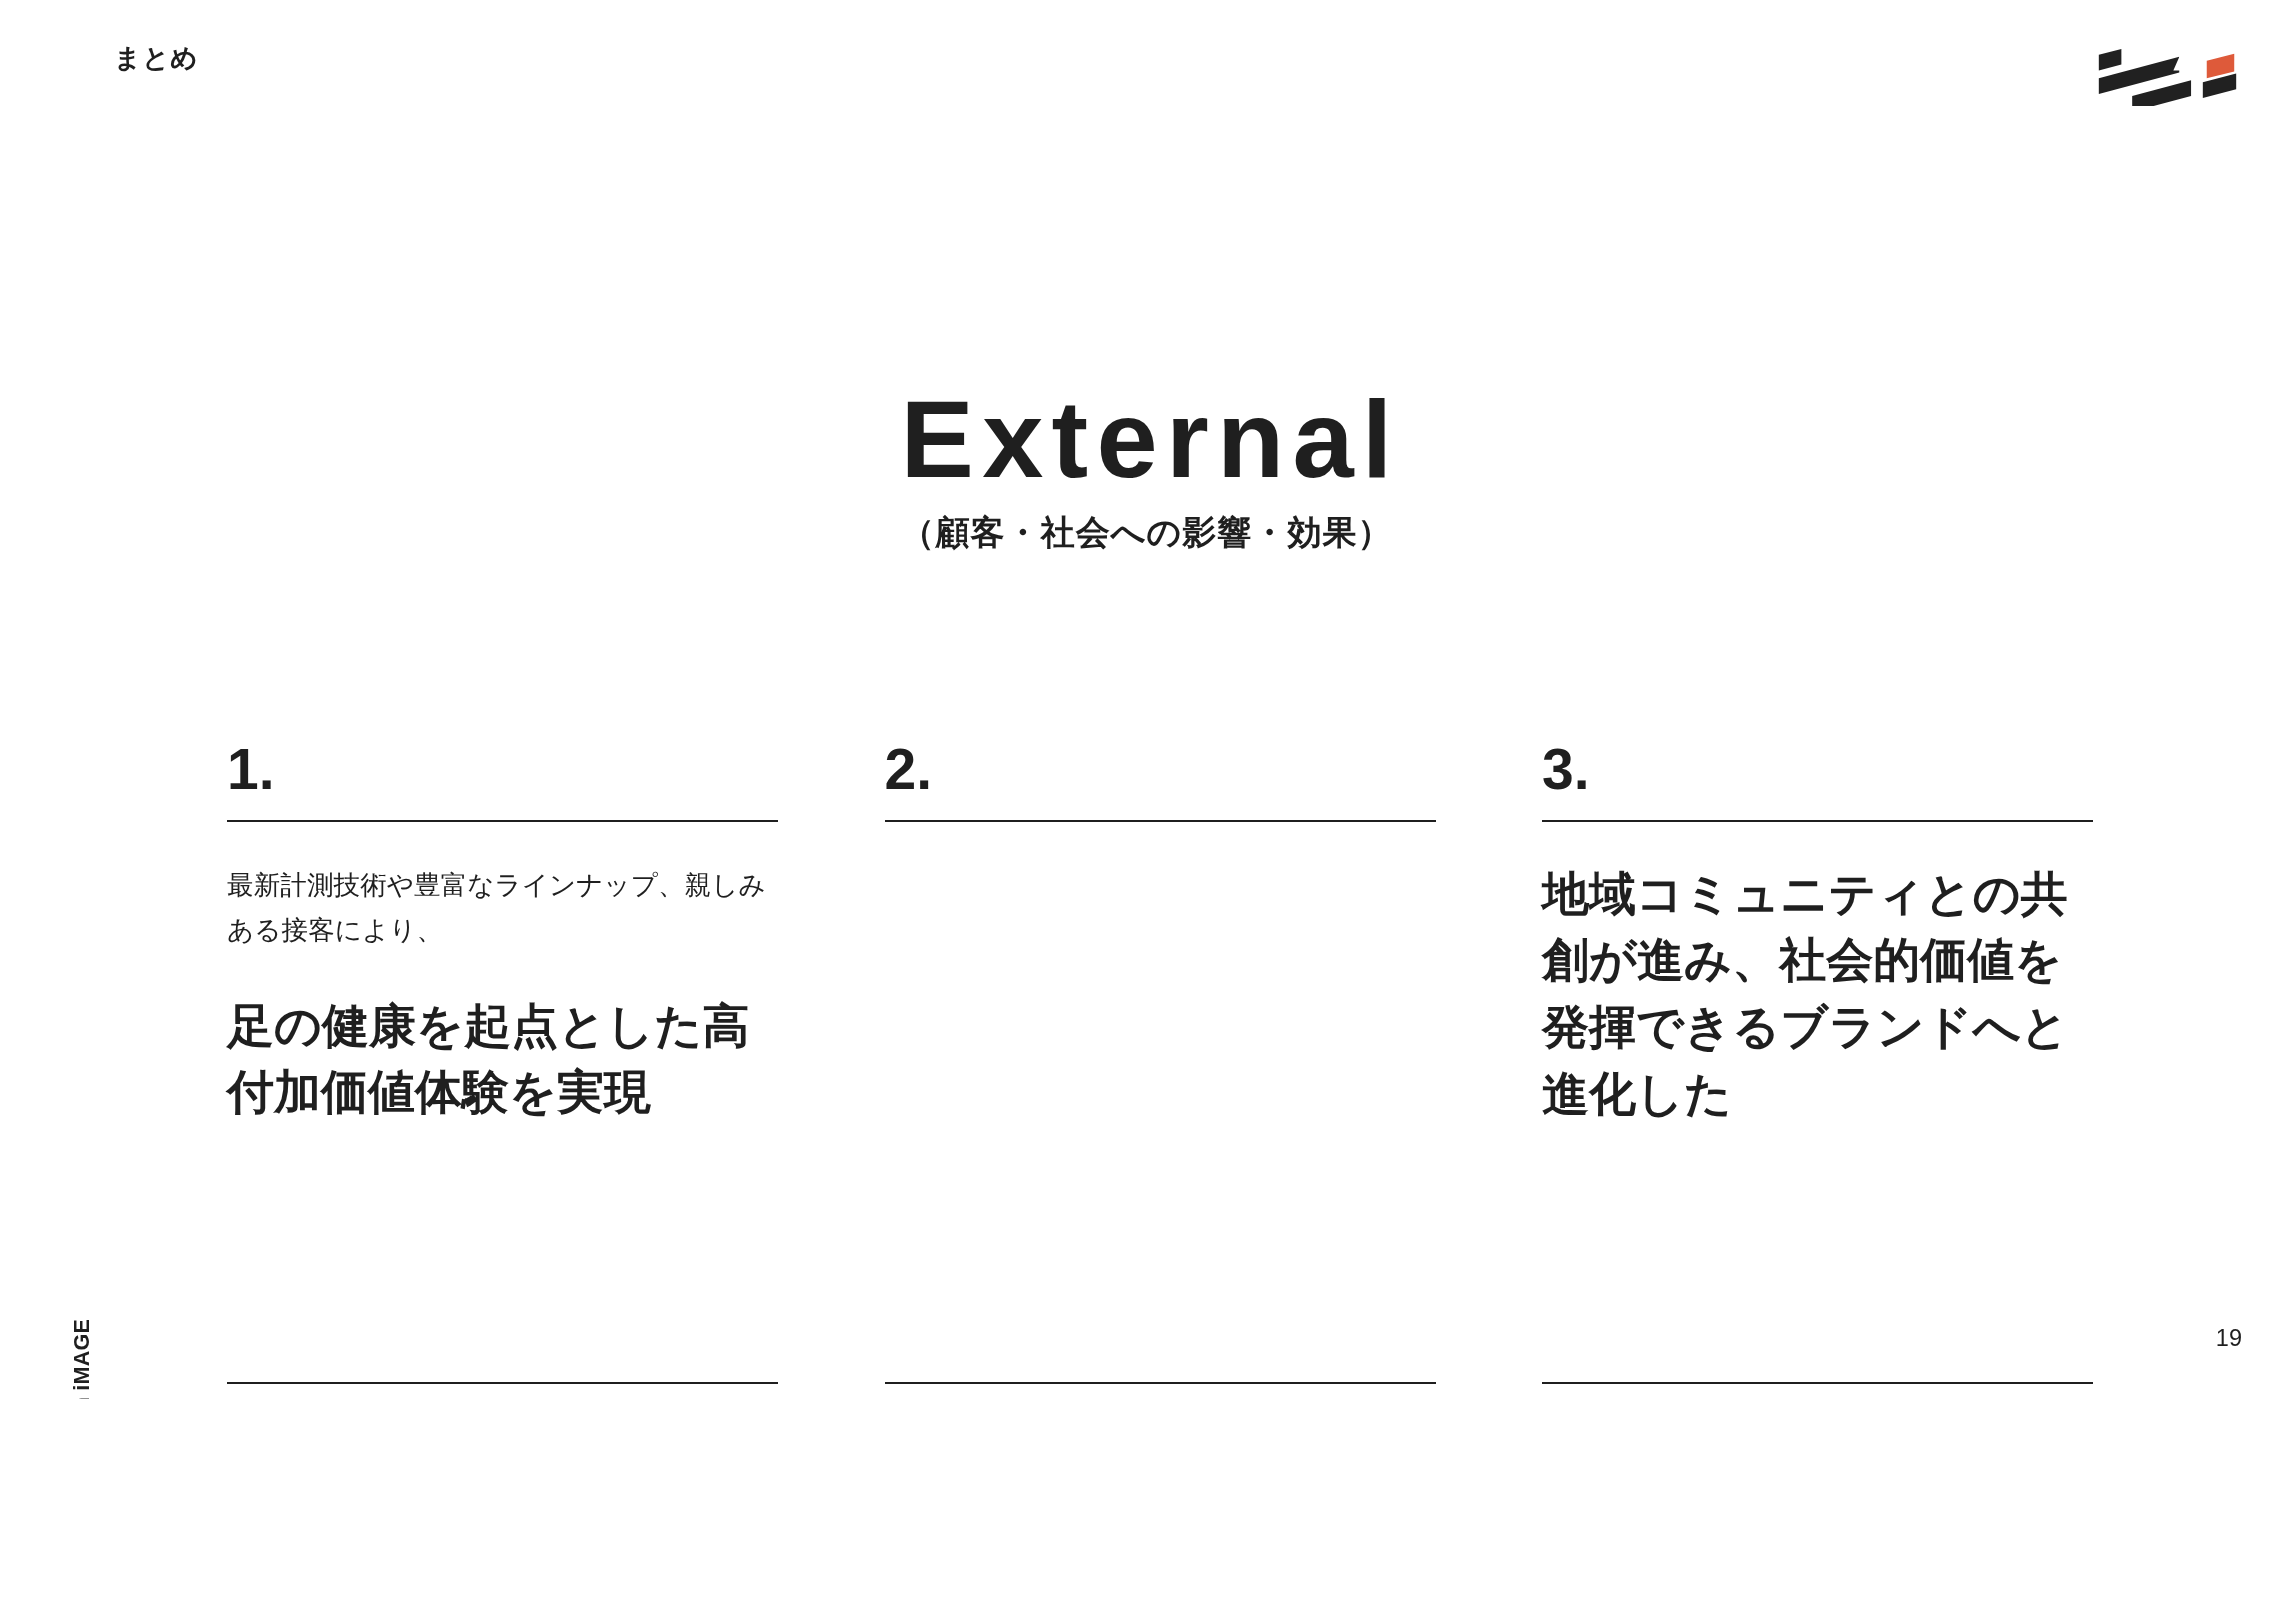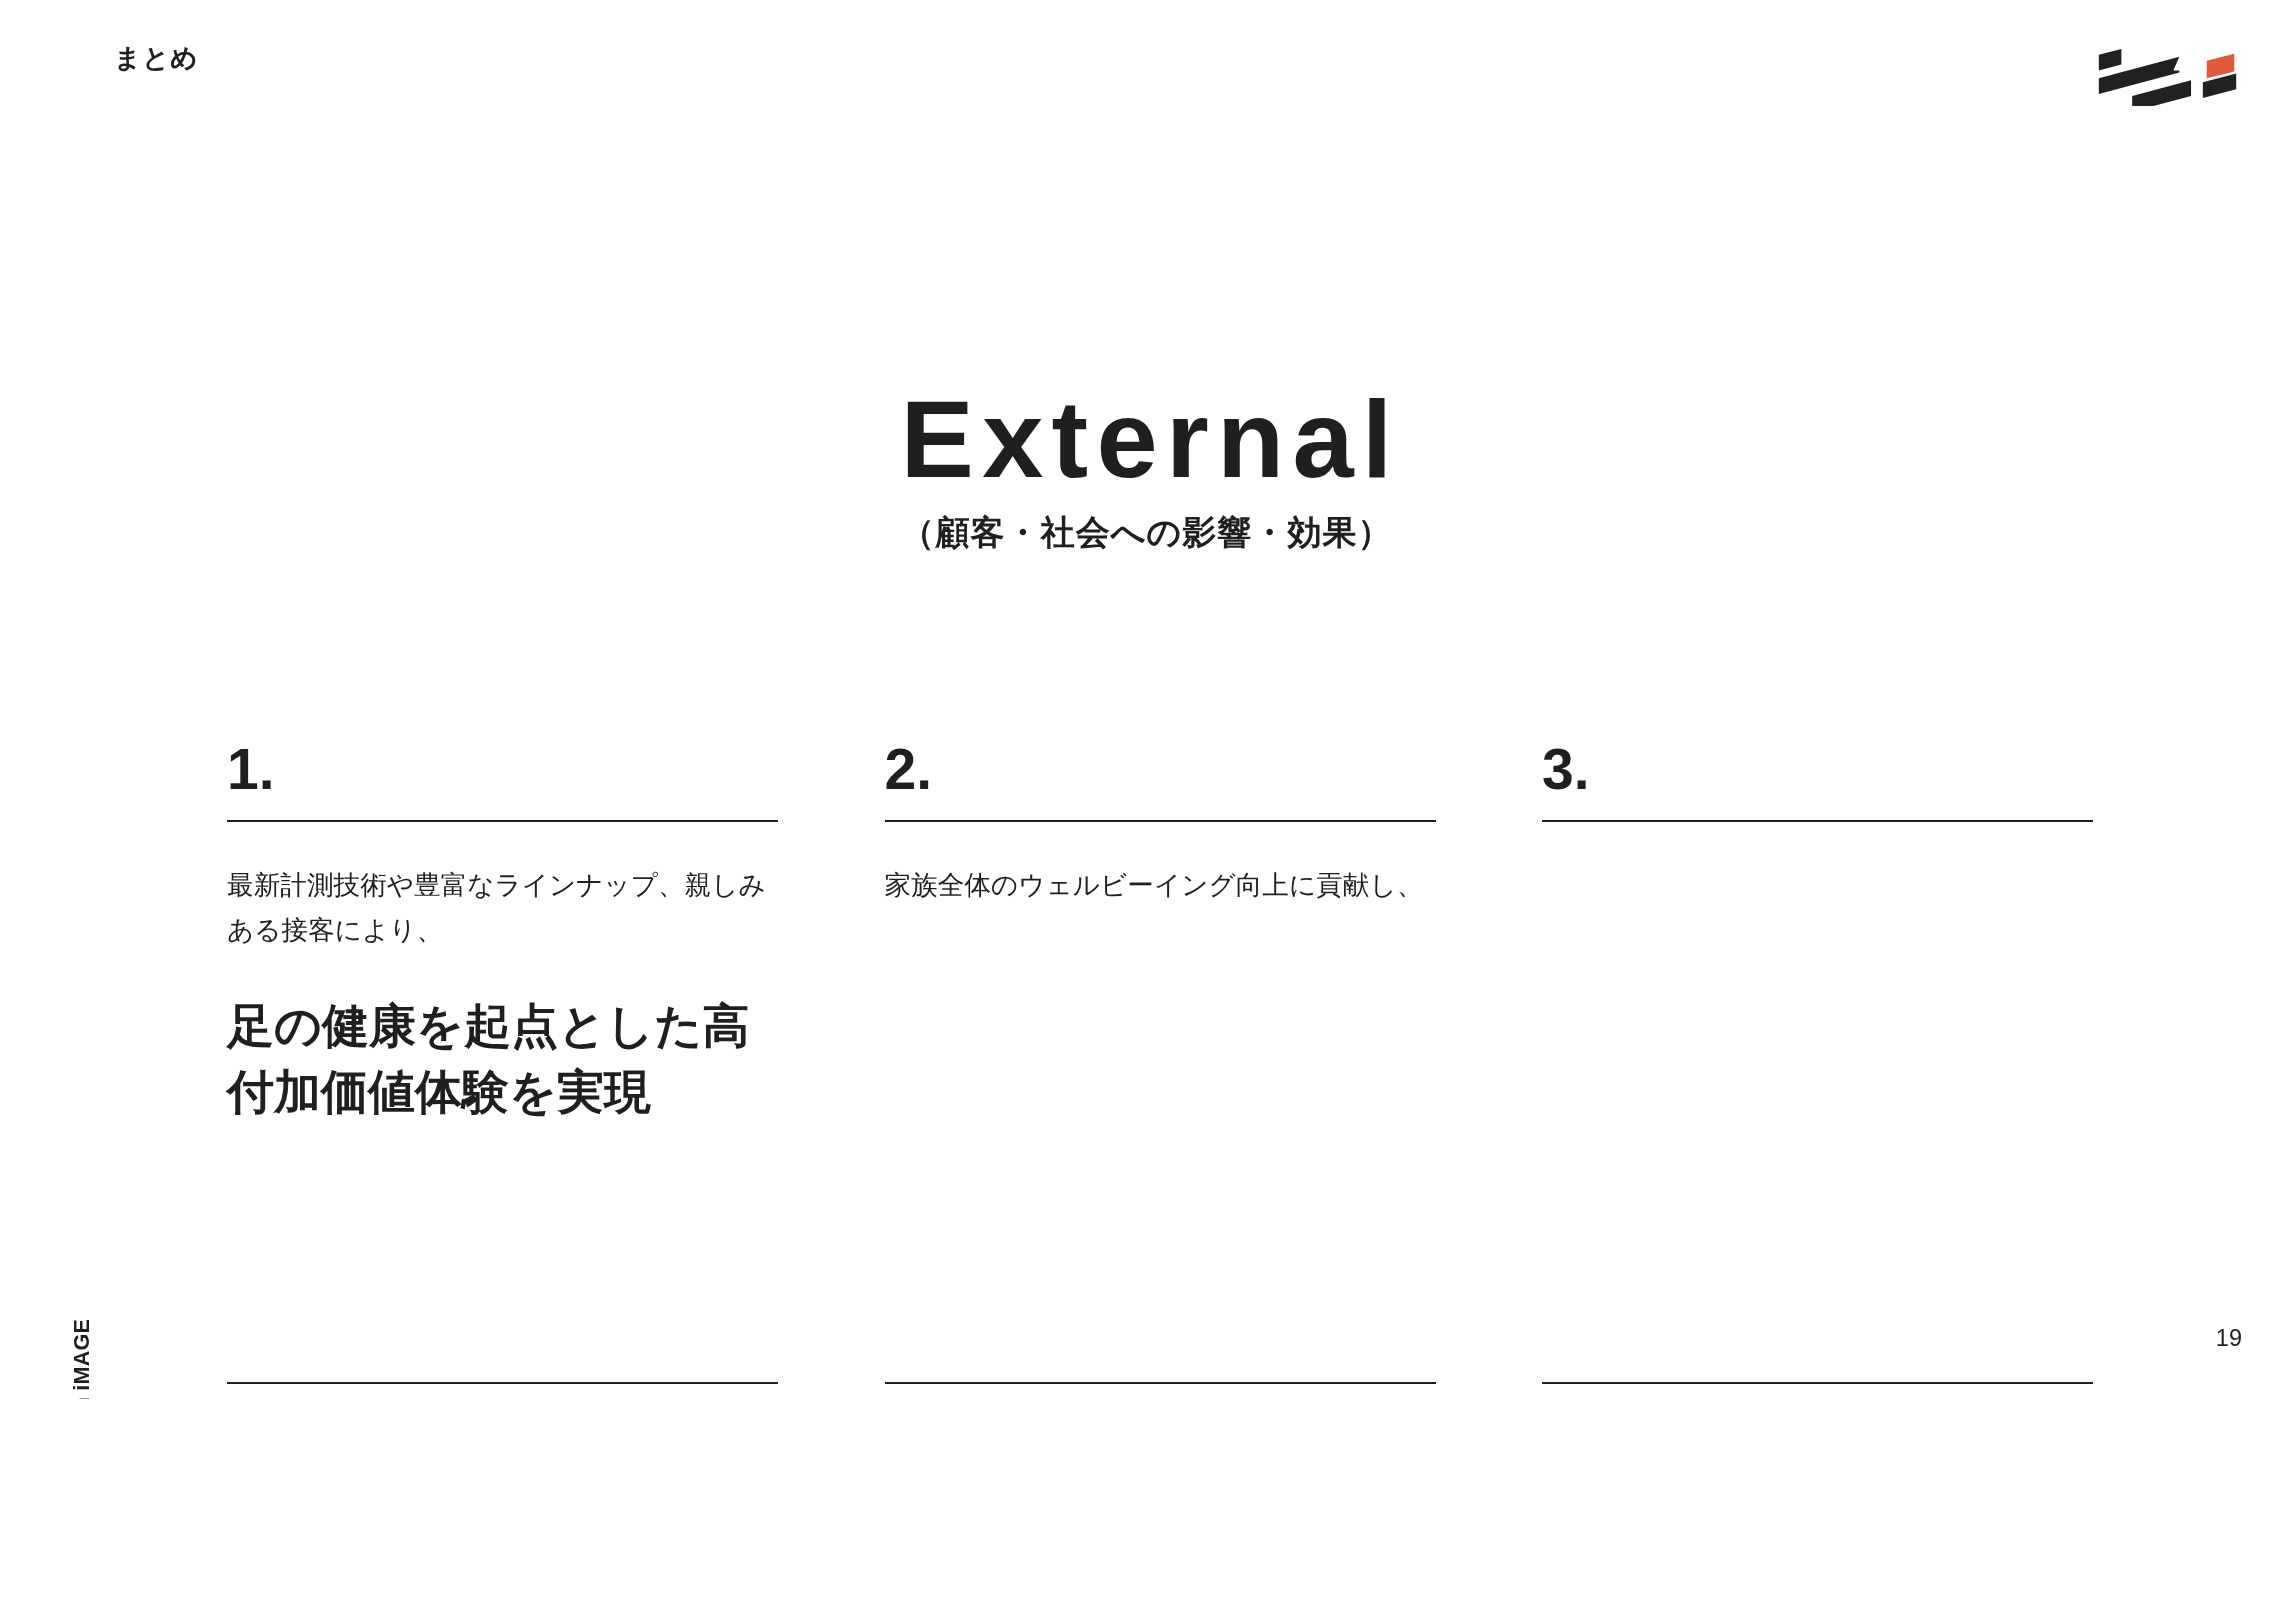--- a/index.html
+++ b/index.html
@@ -193,27 +193,27 @@
       <div class="col-num">1.</div>
       <div class="rule"></div>
       <div class="col-lead">最新計測技術や豊富なラインナップ、親しみある接客により、</div>
       <div class="col-head">足の健康を起点とした高付加価値体験を実現</div>
       <div class="rule-bottom"></div>
     </div>
 
     <div class="col">
       <div class="col-num">2.</div>
       <div class="rule"></div>
-      <div class="col-lead">家族全体のウェルビーイング向上に貢献し、</div>
       <div class="rule-bottom"></div>
     </div>
 
     <div class="col">
       <div class="col-num">3.</div>
       <div class="rule"></div>
+      <div class="col-head">地域コミュニティとの共創が進み、社会的価値を発揮できるブランドへと進化した</div>
       <div class="rule-bottom"></div>
     </div>
 
   </div>
 
   <div class="page-num">19</div>
 
 </div>
 
 

